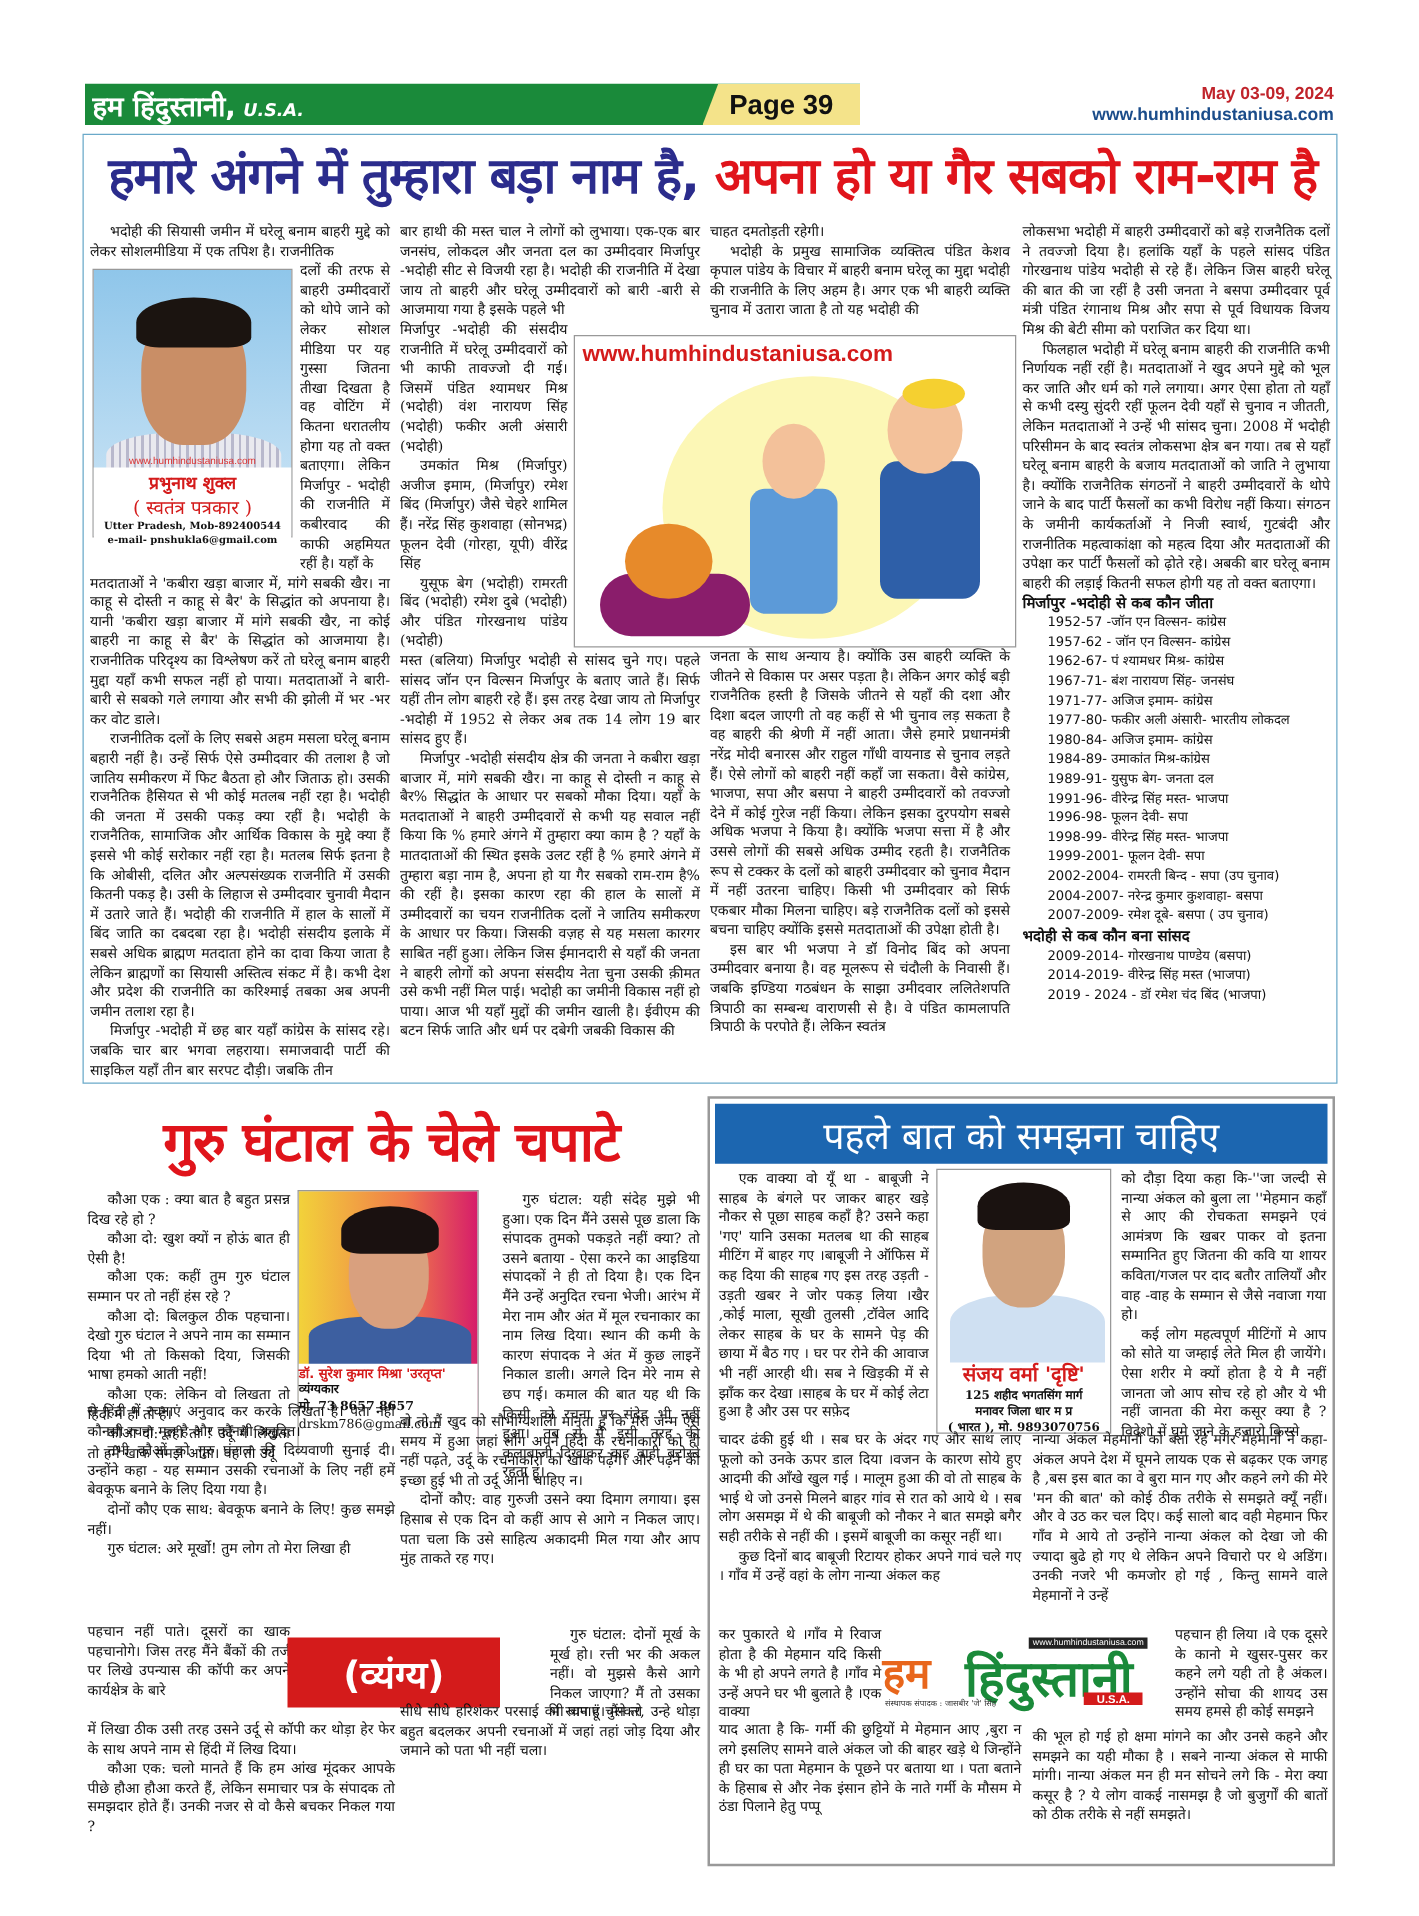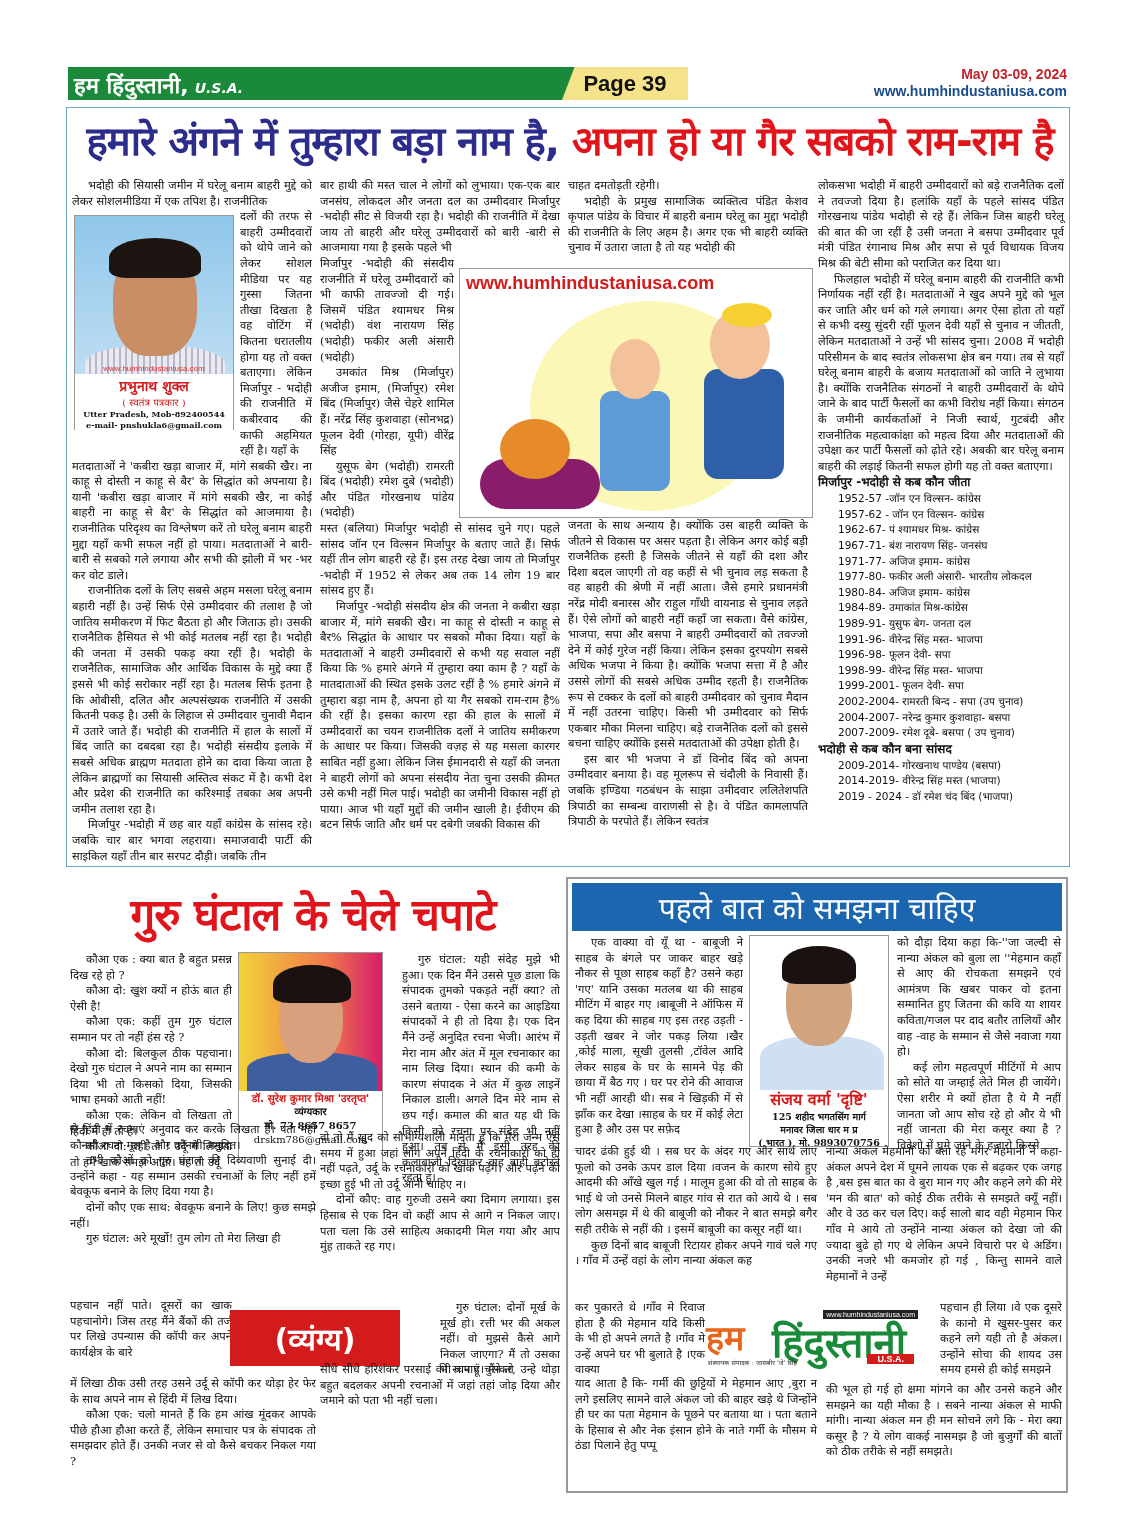--- a/index.html
+++ b/index.html
@@ -24,21 +24,21 @@
   #c2{left:320px;top:178px;width:240px}
   #c3{left:568px;top:178px;width:240px}
   #c4{left:818px;top:178px;width:246px}
   .photo1{left:74px;top:215px;width:160px;height:215px;border:1px solid #999;background:linear-gradient(#8fc6ea,#cfe6f6)}
   .photo1 .face{position:absolute;left:38px;top:30px;width:84px;height:110px;border-radius:45% 45% 40% 40%;background:#c98e66}
   .photo1 .hair{position:absolute;left:34px;top:22px;width:92px;height:40px;border-radius:50% 50% 20% 20%;background:#1b1410}
   .photo1 .shirt{position:absolute;left:10px;top:130px;width:140px;height:45px;border-radius:40% 40% 0 0;background:repeating-linear-gradient(90deg,#e9e9ef 0 4px,#b8b8cc 4px 6px)}
   .photo1 .wm{position:absolute;left:0;right:0;top:148px;text-align:center;color:#d33;font-size:8px;font-family:"Liberation Sans",sans-serif}
   .cap1{position:absolute;left:0;right:0;top:158px;background:#fff;text-align:center;padding-top:2px}
   .cap1 .n{color:#d41b1b;font-weight:bold;font-size:14px;font-family:"DejaVu Sans",sans-serif}
-  .cap1 .r{color:#d41b1b;font-size:10px}
+  .cap1 .r{color:#d41b1b;font-size:15px}
   .cap1 .c{font-size:8px;font-weight:bold;line-height:11px}
   #cartoon{left:459px;top:268px;width:354px;height:250px;border:1px solid #999;background:#fff}
   #cartoon .url{position:absolute;left:6px;top:4px;color:#d41b1b;font-family:"Liberation Sans",sans-serif;font-weight:bold;font-size:18px}
   #cartoon .sun{position:absolute;left:70px;top:32px;width:240px;height:210px;border-radius:50%;background:#fcf7b6}
   #cartoon .fig1{position:absolute;left:250px;top:40px;width:60px;height:70px;border-radius:50%;background:#f3c19a}
   #cartoon .fig1h{position:absolute;left:262px;top:34px;width:50px;height:24px;border-radius:50%;background:#f5d030}
   #cartoon .suit1{position:absolute;left:244px;top:100px;width:80px;height:110px;background:#2e5fa8;border-radius:14px}
   #cartoon .fig2{position:absolute;left:150px;top:70px;width:50px;height:60px;border-radius:50%;background:#f3c19a}
   #cartoon .suit2{position:absolute;left:140px;top:122px;width:70px;height:100px;background:#5c9ad8;border-radius:12px}
   #cartoon .fig3{position:absolute;left:40px;top:150px;width:70px;height:60px;border-radius:50%;background:#e78a2a}
@@ -52,21 +52,21 @@
   #gh1c{left:70px;top:1298px;width:162px}
   #gh1d{left:70px;top:1376px;width:322px}
   #gh2{left:402px;top:952px;width:158px}
   #gh2b{left:320px;top:1130px;width:240px}
   #gh2c{left:440px;top:1300px;width:120px}
   #gh2d{left:320px;top:1362px;width:240px}
   .photo2{left:238px;top:952px;width:145px;height:212px;border:1px solid #999;background:linear-gradient(90deg,#f2d23a,#f07a4a 60%,#d61d6a)}
   .photo2 .face{position:absolute;left:40px;top:22px;width:64px;height:88px;border-radius:45%;background:#d9a07e}
   .photo2 .hair{position:absolute;left:34px;top:12px;width:78px;height:38px;border-radius:50% 50% 20% 20%;background:#1a1110}
   .photo2 .shirt{position:absolute;left:8px;top:100px;width:130px;height:40px;border-radius:40% 40% 0 0;background:#3d5fa0}
-  .cap2{position:absolute;left:0;right:0;top:138px;height:74px;background:#fff;text-align:center}
+  .cap2{position:absolute;left:0;right:0;top:138px;height:74px;background:#fff;text-align:left}
   .cap2 .n{color:#d41b1b;font-weight:bold;font-size:10.5px;font-family:"DejaVu Sans",sans-serif}
   .cap2 .l{font-size:10px;line-height:14px}
   #vyang{left:230px;top:1310px;width:170px;height:56px;background:#d41b1b;color:#fff;font-family:"DejaVu Sans",sans-serif;font-weight:bold;font-size:30px;display:flex;align-items:center;justify-content:center}
   
   #rbox{left:566px;top:877px;width:502px;height:616px;border:2px solid #999;background:#fff}
   #rh{left:572px;top:883px;width:490px;height:48px;background:#1c66b0;color:#fff;font-family:"DejaVu Sans",sans-serif;font-size:30px;display:flex;align-items:center;justify-content:center;white-space:nowrap}
   #r1{left:575px;top:935px;width:168px}
   #r1b{left:575px;top:1144px;width:242px}
   #r1c{left:575px;top:1300px;width:130px}
   #r1d{left:575px;top:1376px;width:242px}

